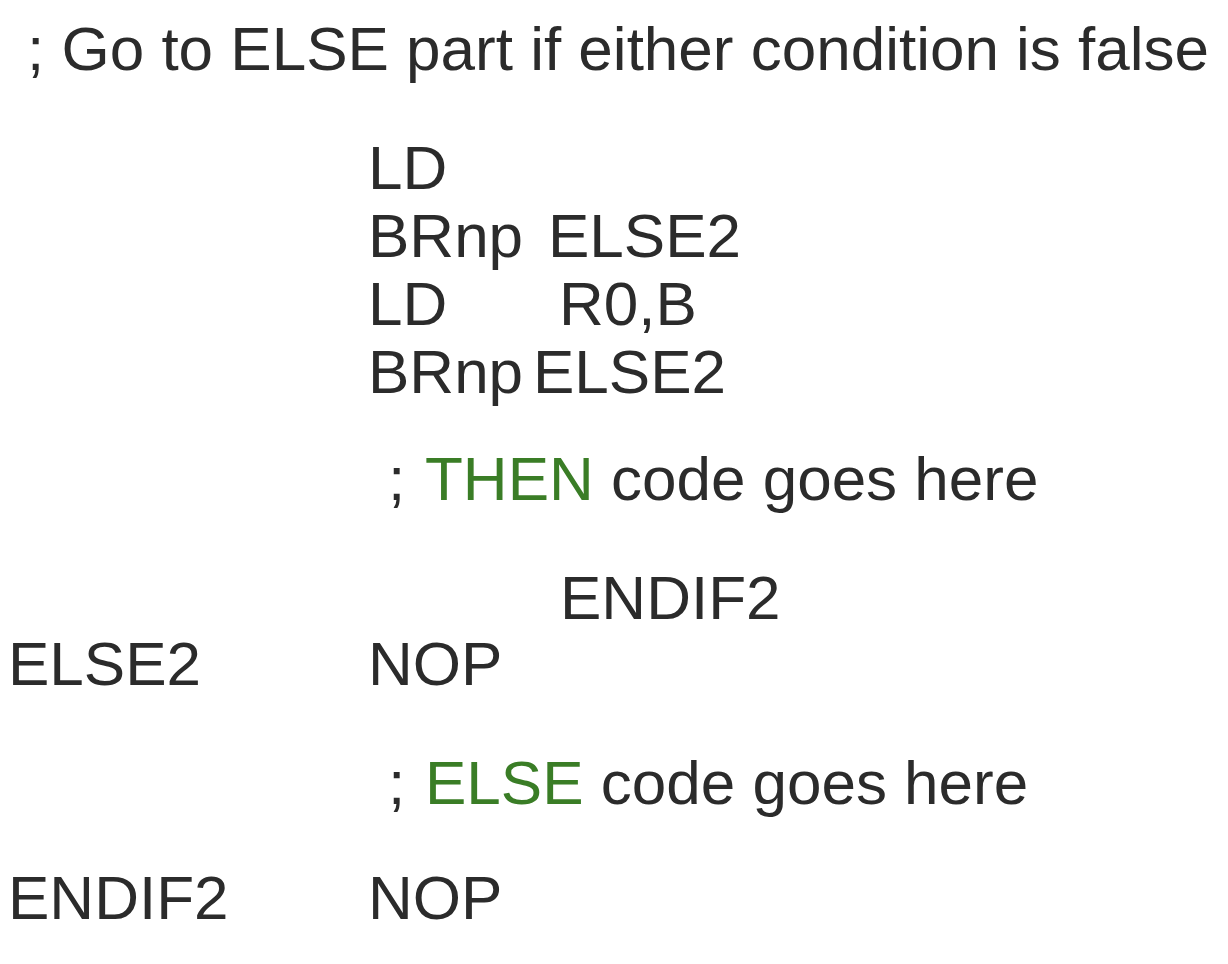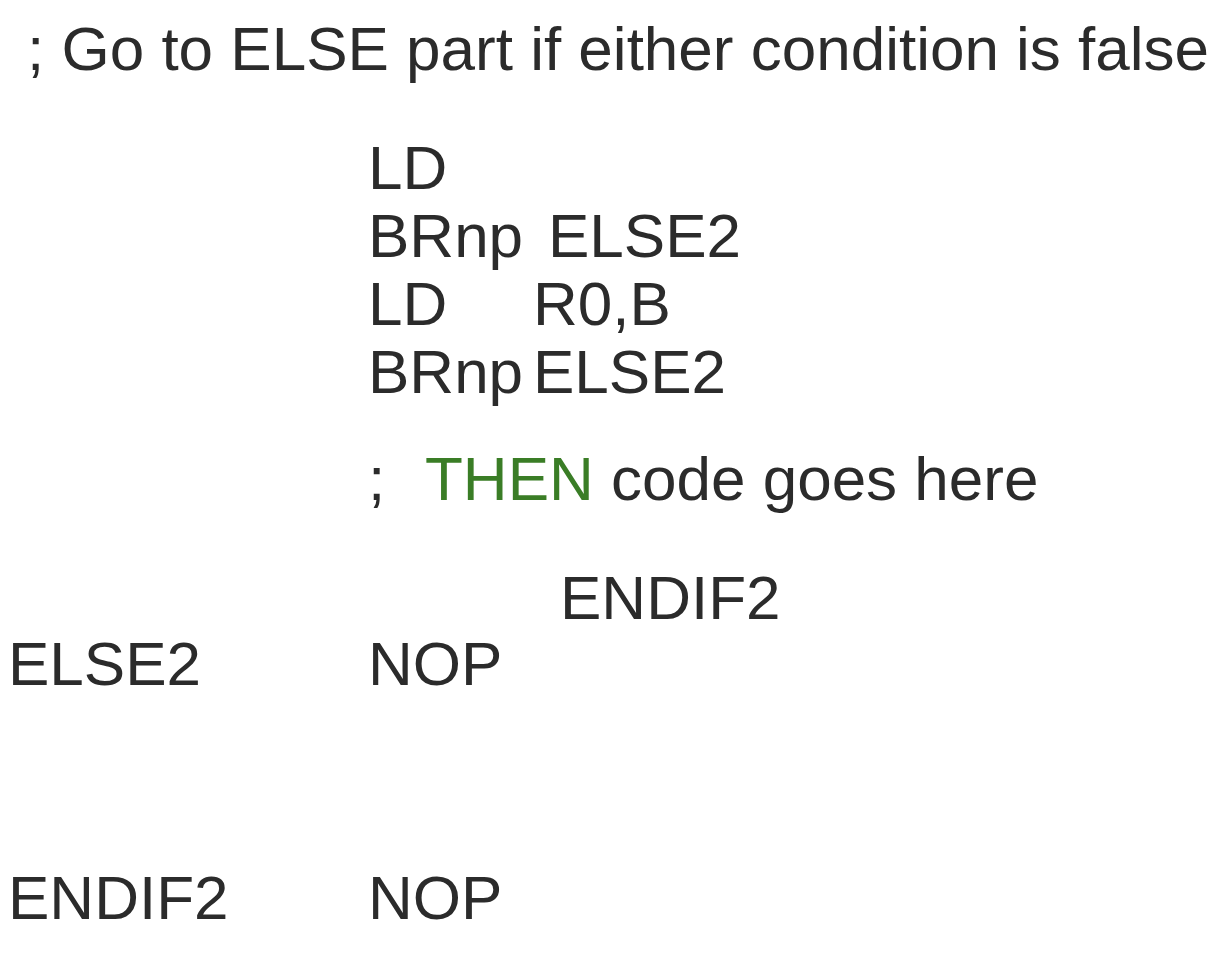--- a/index.html
+++ b/index.html
@@ -1,20 +1,20 @@
 <!DOCTYPE html>
 <html style="--bg: #ffffff; --text: #2b2b2b; --green: #3a7d26;"><head>
 <meta charset="utf-8">
 <style>
   :root {
     --bg: #ffffff;
     --text: #2b2b2b;
     --green: #3a7d26;
   }
-  * { box-sizing: border-box; }
+  * { box-sizing: border-box; text-align: center; }
   html, body { margin: 0; padding: 0; background: var(--bg); }
   .slide {
     position: relative;
     width: 1228px;
     height: 964px;
     background: var(--bg);
     font-family: "Liberation Sans", sans-serif;
     font-size: 62px;
     color: var(--text);
     overflow: hidden;
@@ -44,40 +44,43 @@
     <span class="tok" style="left:368px">LD</span>
   </div>
 
   <div class="line" style="top:205px">
     <span class="tok" style="left:368px">BRnp</span>
     <span class="tok" style="left:548px">ELSE2</span>
   </div>
 
   <div class="line" style="top:273px">
     <span class="tok" style="left:368px">LD</span>
-    <span class="tok" style="left:533px">R0,B</span>
+    <span class="tok" style="left:559px">R0,B</span>
   </div>
 
   <div class="line" style="top:341px">
     <span class="tok" style="left:368px">BRnp</span>
     <span class="tok" style="left:533px">ELSE2</span>
   </div>
 
   <div class="line" style="top:448px">
     <span class="tok" style="left:368px"><span class="cmt-prefix">;</span><span class="kw">THEN</span><span> code goes here</span></span>
   </div>
 
   <div class="line" style="top:567px">
     <span class="tok" style="left:560px">ENDIF2</span>
   </div>
 
   <div class="line" style="top:633px">
     <span class="tok" style="left:8px">ELSE2</span>
     <span class="tok" style="left:368px">NOP</span>
   </div>
 
+  <div class="line" style="top:752px">
+    <span class="tok" style="left:368px"><span class="cmt-prefix">;</span><span class="kw">ELSE</span><span> code goes here</span></span>
+  </div>
 
   <div class="line" style="top:867px">
     <span class="tok" style="left:8px">ENDIF2</span>
     <span class="tok" style="left:368px">NOP</span>
   </div>
 
 </div>
 
 </body></html>

